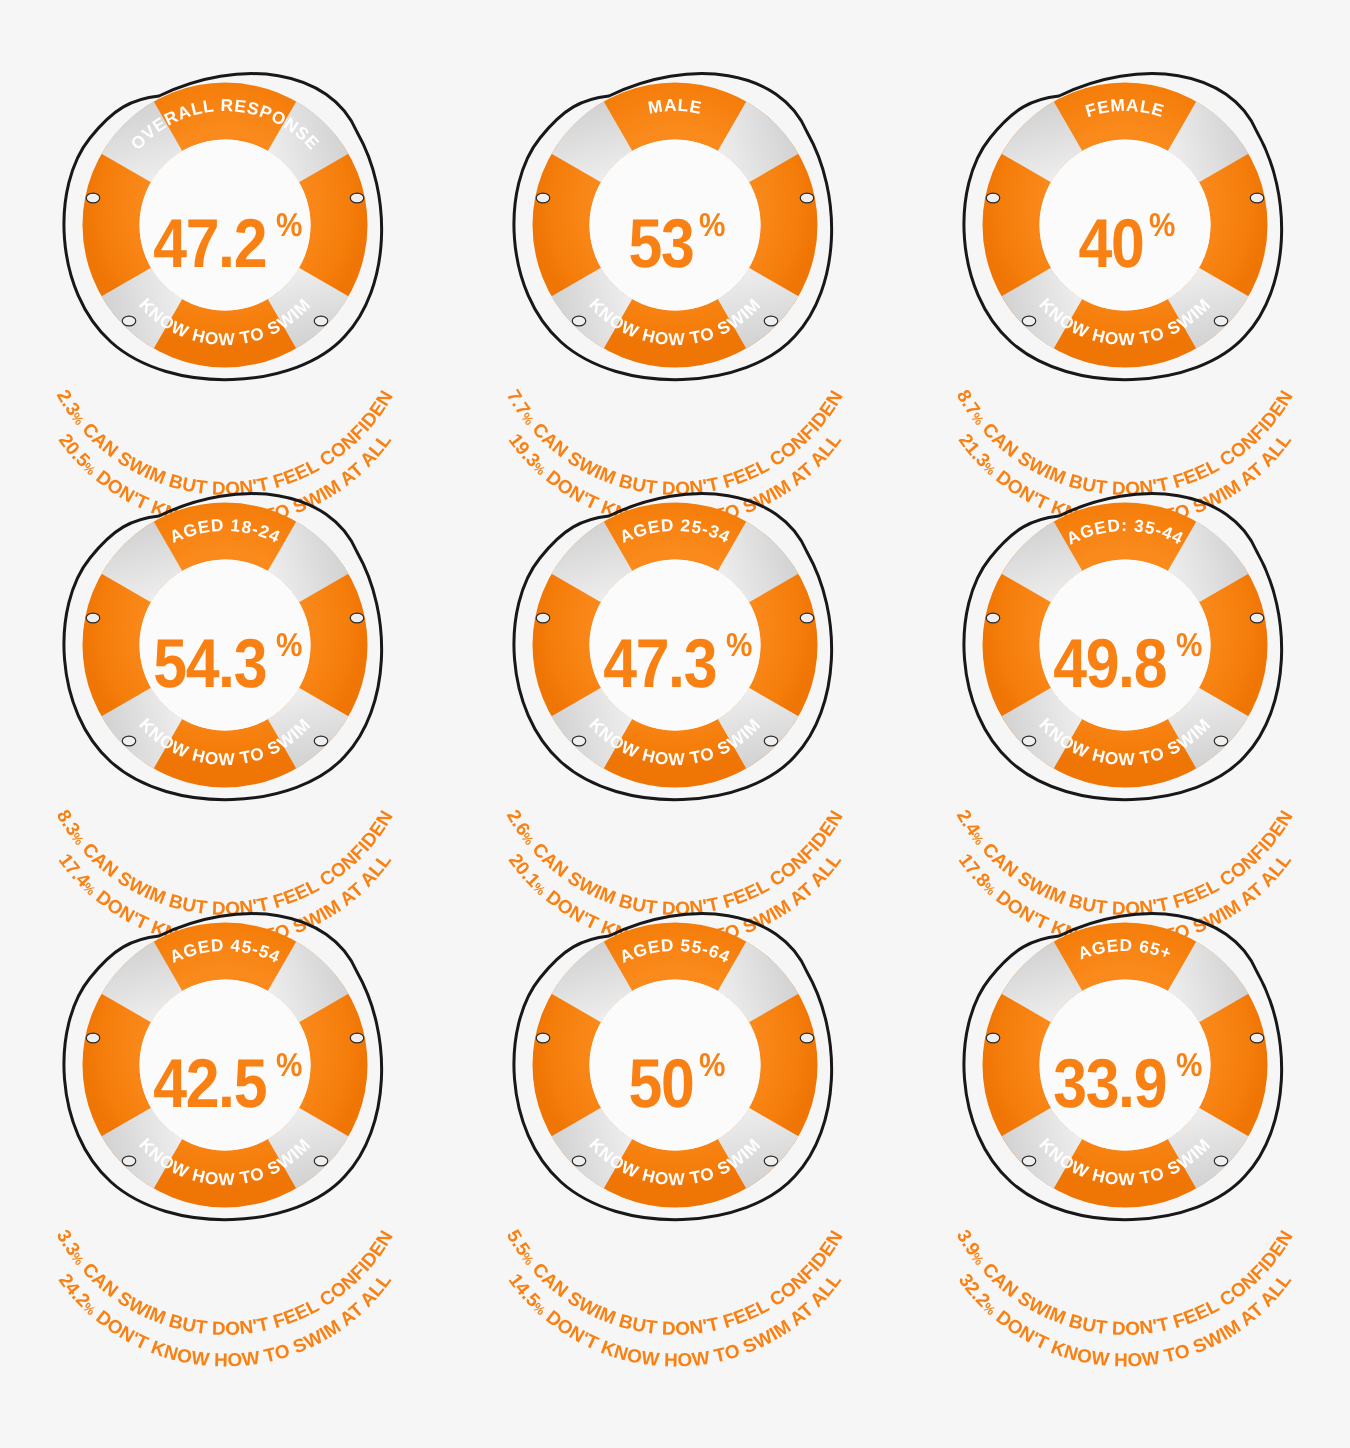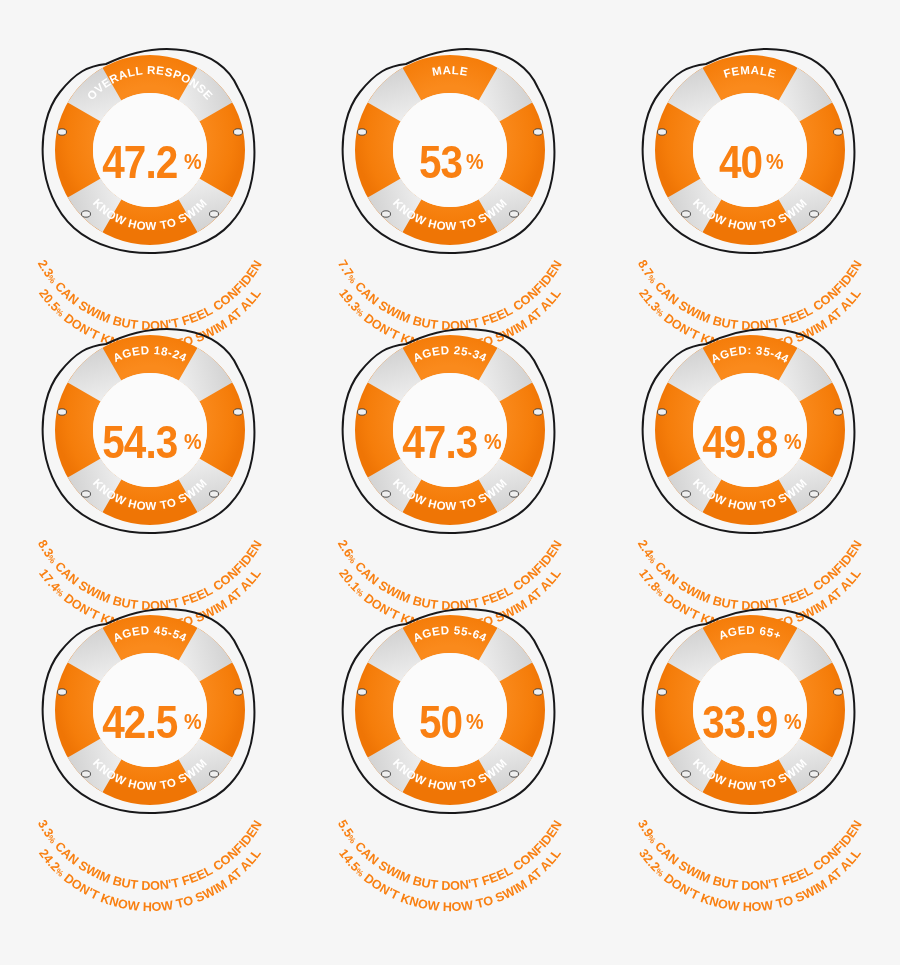--- a/index.html
+++ b/index.html
@@ -42,21 +42,21 @@
     top: 0;
     width: 300px;
     height: 240px;
     display: flex;
     align-items: center;
     justify-content: center;
     pointer-events: none;
   }
   .pct-inner {
     display: flex;
-    align-items: center;
+    align-items: flex-start;
     justify-content: center;
     transform: translateY(2px);
     margin-top: 20px;
   }
   .pct-num {
     font-family: "Liberation Sans Narrow", "Liberation Sans", sans-serif;
     font-weight: bold;
     font-size: 46px;
     line-height: 1;
     letter-spacing: -1px;

